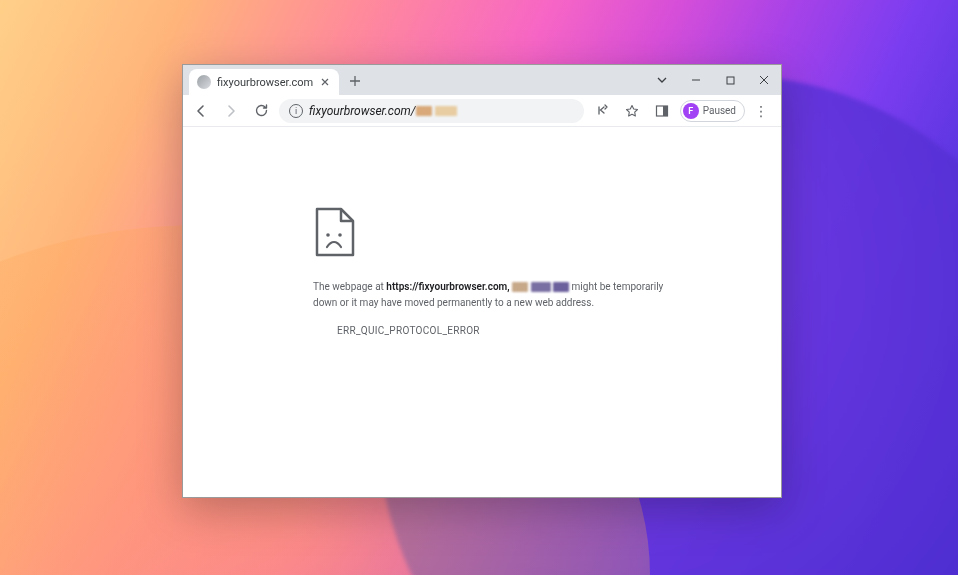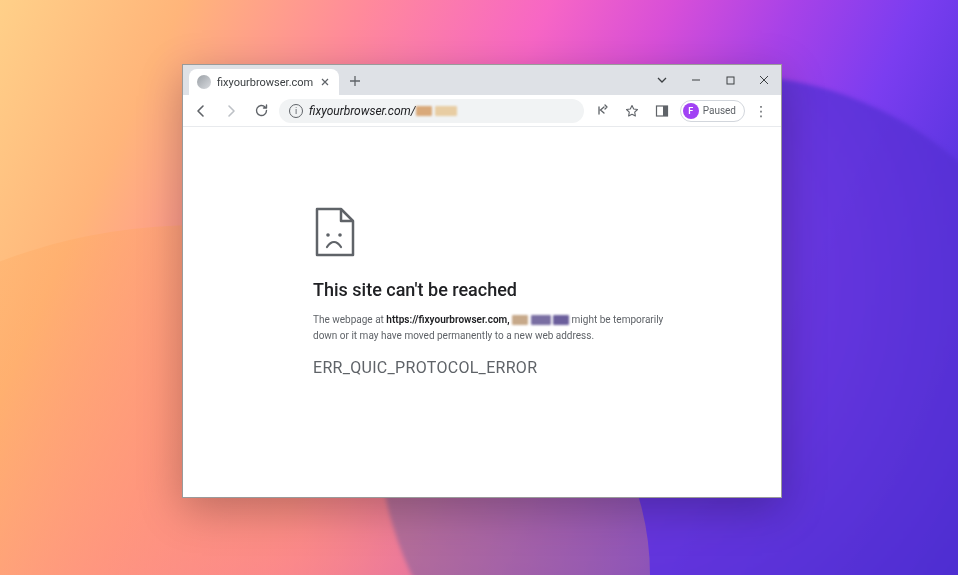--- a/index.html
+++ b/index.html
@@ -84,21 +84,21 @@
       color: #fff; display: flex; align-items: center; justify-content: center;
       font-size: 9px; font-weight: 600;
     }
     .kebab { width: 20px; height: 24px; display: flex; align-items: center; justify-content: center; color: #5f6368; cursor: pointer; font-size: 14px; }
     
     .content { flex: 1; background: #fff; padding: 80px 0 0 130px; }
     .err-icon { width: 44px; height: 50px; margin-bottom: 22px; }
     .err-title { font-size: 18px; color: #202124; font-weight: 500; margin-bottom: 12px; }
     .err-body { font-size: 10px; color: #5f6368; line-height: 1.6; max-width: 370px; margin-bottom: 14px; }
     .err-body b { color: #202124; font-weight: 600; }
-    .err-code { font-size: 16px; color: #5f6368; letter-spacing: .3px; }
+    .err-code { font-size: 10px; color: #5f6368; letter-spacing: .3px; margin-left: 24px; }
   </style>
 </head>
 <body>
 
 <div class="window">
 
   <div class="titlebar">
     <div class="tabstrip">
       <div class="tab">
         <span class="favicon"></span>
@@ -190,21 +190,20 @@
   <div class="content">
     <div class="err-icon">
       <svg width="44" height="50" viewBox="0 0 44 50">
         <path d="M4 2h24l12 12v34H4z" fill="none" stroke="#5f6368" stroke-width="2.5" stroke-linejoin="round"></path>
         <path d="M28 2v12h12" fill="none" stroke="#5f6368" stroke-width="2.5" stroke-linejoin="round"></path>
         <circle cx="15" cy="28" r="1.8" fill="#5f6368"></circle>
         <circle cx="27" cy="28" r="1.8" fill="#5f6368"></circle>
         <path d="M14 40c2-3 5-5 7-5s5 2 7 5" fill="none" stroke="#5f6368" stroke-width="2.2" stroke-linecap="round"></path>
       </svg>
     </div>
-    <div class="err-title">This site can't be reached</div>
     <div class="err-body">
       <span>The webpage at </span><b><span>https://fixyourbrowser.com</span></b><b>,</b>
       <span class="blur-chip" style="background:#c7a98a"></span>
       <span class="blur-chip" style="background:#7a6fa3;width:20px"></span>
       <span class="blur-chip" style="background:#6b5f9c"></span>
       <span> might be temporarily down or it may have moved permanently to a new web address.</span>
     </div>
     <div class="err-code">ERR_QUIC_PROTOCOL_ERROR</div>
   </div>
 

